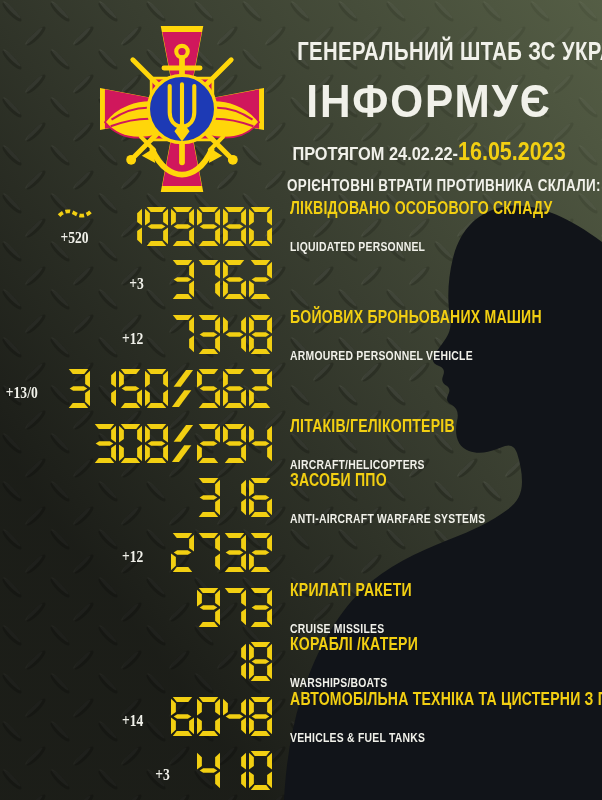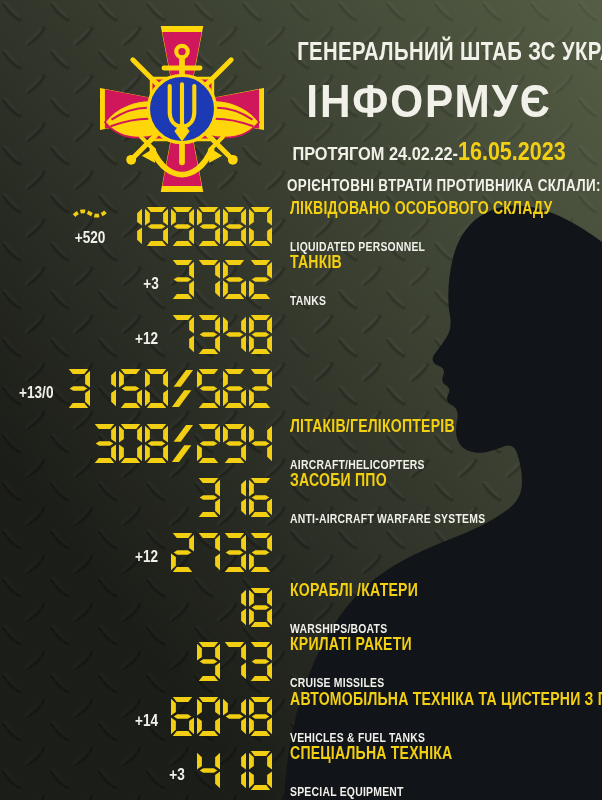--- a/index.html
+++ b/index.html
@@ -17,21 +17,21 @@
   .emblem{position:absolute;left:100px;top:26px;width:164px;height:166px;}
   .hdr{position:absolute;left:260px;right:4px;top:36px;text-align:center;color:var(--text-white);}
   .t1{font-size:26px;font-weight:700;white-space:nowrap;transform:scaleX(.78);letter-spacing:.5px;}
   .t2{margin-top:7px;font-size:46px;font-weight:700;white-space:nowrap;transform:scaleX(.92);letter-spacing:2px;}
   .t3{margin-top:9px;font-weight:700;white-space:nowrap;transform:scaleX(.86);}
   .t3 .pfx{font-size:19px;}
   .t3 .date{font-size:25px;color:var(--accent-yellow);}
   .t4{margin-top:11px;font-size:16px;font-weight:700;white-space:nowrap;transform:scaleX(.84);letter-spacing:.4px;}
   .rows{position:absolute;left:8px;right:4px;top:200px;bottom:4px;display:flex;flex-direction:column;justify-content:space-between;}
   .row{display:flex;align-items:center;height:50px;}
-  .numwrap{width:270px;flex-shrink:0;display:flex;justify-content:flex-end;align-items:flex-end;gap:8px;padding-right:6px;}
+  .numwrap{width:270px;flex-shrink:0;display:flex;justify-content:flex-end;align-items:flex-end;gap:23px;padding-right:6px;font-family:Liberation Serif, serif;}
   .stack{display:flex;flex-direction:column;align-items:center;gap:5px;align-self:flex-start;padding-top:3px;}
   .stack.noicon{align-self:flex-end;padding:0 0 7px 0;}
   .delta{color:var(--text-white);font-size:16px;font-weight:700;white-space:nowrap;transform:scaleX(.85);}
   .approx svg{width:36px;height:13px;stroke:var(--accent-yellow);}
   .value{display:flex;align-items:flex-end;}
   .dg{width:23px;height:41px;margin-left:3px;fill:var(--accent-yellow);}
   .labels{margin-left:12px;display:flex;flex-direction:column;gap:20px;min-width:0;}
   .ua{color:var(--accent-yellow);font-size:19px;font-weight:700;white-space:nowrap;transform:scaleX(.74);transform-origin:left center;letter-spacing:.3px;}
   .en{color:var(--text-white);font-size:13px;font-weight:700;white-space:nowrap;transform:scaleX(.8);transform-origin:left center;letter-spacing:.3px;}
 </style>
@@ -205,24 +205,20 @@
             </svg>
             <svg class="dg" viewBox="0 0 26 44">
               <polygon points="2,0 24,0 19.5,5.5 6.5,5.5"></polygon>
               <polygon points="26,2 26,21 20.5,17 20.5,7"></polygon>
               <polygon points="3,22 7,19.5 19,19.5 23,22 19,24.5 7,24.5"></polygon>
               <polygon points="0,23 5.5,27 5.5,37 0,42"></polygon>
               <polygon points="6.5,38.5 19.5,38.5 24,44 2,44"></polygon>
             </svg>
           </div>
     </div>
-    <div class="labels">
-      <div class="ua">ТАНКІВ</div>
-      <div class="en">TANKS</div>
-    </div>
   </div>
 
   <div class="row">
     <div class="numwrap">
       <div class="stack noicon">
 
         <div class="delta">+12</div>
       </div>
       <div class="value">
             <svg class="dg" viewBox="0 0 26 44">
@@ -246,20 +242,24 @@
             <svg class="dg" viewBox="0 0 26 44">
               <polygon points="2,0 24,0 19.5,5.5 6.5,5.5"></polygon>
               <polygon points="26,2 26,21 20.5,17 20.5,7"></polygon>
               <polygon points="26,23 26,42 20.5,37 20.5,27"></polygon>
               <polygon points="6.5,38.5 19.5,38.5 24,44 2,44"></polygon>
               <polygon points="0,23 5.5,27 5.5,37 0,42"></polygon>
               <polygon points="0,2 5.5,7 5.5,17 0,21"></polygon>
               <polygon points="3,22 7,19.5 19,19.5 23,22 19,24.5 7,24.5"></polygon>
             </svg>
           </div>
+    </div>
+    <div class="labels">
+      <div class="ua">БОЙОВИХ БРОНЬОВАНИХ МАШИН</div>
+      <div class="en">ARMOURED PERSONNEL VEHICLE</div>
     </div>
   </div>
 
   <div class="row">
     <div class="numwrap">
       <div class="stack noicon">
 
         <div class="delta">+13/0</div>
       </div>
       <div class="value">
@@ -455,20 +455,55 @@
   </div>
 
   <div class="row">
     <div class="numwrap">
       <div class="stack noicon">
 
         <div class="delta"></div>
       </div>
       <div class="value">
             <svg class="dg" viewBox="0 0 26 44">
+              <polygon points="2,0 24,0 19.5,5.5 6.5,5.5"></polygon>
+              <polygon points="26,2 26,21 20.5,17 20.5,7"></polygon>
+              <polygon points="26,23 26,42 20.5,37 20.5,27"></polygon>
+              <polygon points="6.5,38.5 19.5,38.5 24,44 2,44"></polygon>
+              <polygon points="0,2 5.5,7 5.5,17 0,21"></polygon>
+              <polygon points="3,22 7,19.5 19,19.5 23,22 19,24.5 7,24.5"></polygon>
+            </svg>
+            <svg class="dg" viewBox="0 0 26 44">
+              <polygon points="2,0 24,0 19.5,5.5 6.5,5.5"></polygon>
+              <polygon points="26,2 26,21 20.5,17 20.5,7"></polygon>
+              <polygon points="26,23 26,42 20.5,37 20.5,27"></polygon>
+            </svg>
+            <svg class="dg" viewBox="0 0 26 44">
+              <polygon points="2,0 24,0 19.5,5.5 6.5,5.5"></polygon>
+              <polygon points="26,2 26,21 20.5,17 20.5,7"></polygon>
+              <polygon points="26,23 26,42 20.5,37 20.5,27"></polygon>
+              <polygon points="6.5,38.5 19.5,38.5 24,44 2,44"></polygon>
+              <polygon points="3,22 7,19.5 19,19.5 23,22 19,24.5 7,24.5"></polygon>
+            </svg>
+          </div>
+    </div>
+    <div class="labels">
+      <div class="ua">КРИЛАТІ РАКЕТИ</div>
+      <div class="en">CRUISE MISSILES</div>
+    </div>
+  </div>
+
+  <div class="row">
+    <div class="numwrap">
+      <div class="stack noicon">
+
+        <div class="delta"></div>
+      </div>
+      <div class="value">
+            <svg class="dg" viewBox="0 0 26 44">
               <polygon points="26,2 26,21 20.5,17 20.5,7"></polygon>
               <polygon points="26,23 26,42 20.5,37 20.5,27"></polygon>
             </svg>
             <svg class="dg" viewBox="0 0 26 44">
               <polygon points="2,0 24,0 19.5,5.5 6.5,5.5"></polygon>
               <polygon points="26,2 26,21 20.5,17 20.5,7"></polygon>
               <polygon points="26,23 26,42 20.5,37 20.5,27"></polygon>
               <polygon points="6.5,38.5 19.5,38.5 24,44 2,44"></polygon>
               <polygon points="0,23 5.5,27 5.5,37 0,42"></polygon>
               <polygon points="0,2 5.5,7 5.5,17 0,21"></polygon>
@@ -479,55 +514,20 @@
     <div class="labels">
       <div class="ua">КОРАБЛІ /КАТЕРИ</div>
       <div class="en">WARSHIPS/BOATS</div>
     </div>
   </div>
 
   <div class="row">
     <div class="numwrap">
       <div class="stack noicon">
 
-        <div class="delta"></div>
-      </div>
-      <div class="value">
-            <svg class="dg" viewBox="0 0 26 44">
-              <polygon points="2,0 24,0 19.5,5.5 6.5,5.5"></polygon>
-              <polygon points="26,2 26,21 20.5,17 20.5,7"></polygon>
-              <polygon points="26,23 26,42 20.5,37 20.5,27"></polygon>
-              <polygon points="6.5,38.5 19.5,38.5 24,44 2,44"></polygon>
-              <polygon points="0,2 5.5,7 5.5,17 0,21"></polygon>
-              <polygon points="3,22 7,19.5 19,19.5 23,22 19,24.5 7,24.5"></polygon>
-            </svg>
-            <svg class="dg" viewBox="0 0 26 44">
-              <polygon points="2,0 24,0 19.5,5.5 6.5,5.5"></polygon>
-              <polygon points="26,2 26,21 20.5,17 20.5,7"></polygon>
-              <polygon points="26,23 26,42 20.5,37 20.5,27"></polygon>
-            </svg>
-            <svg class="dg" viewBox="0 0 26 44">
-              <polygon points="2,0 24,0 19.5,5.5 6.5,5.5"></polygon>
-              <polygon points="26,2 26,21 20.5,17 20.5,7"></polygon>
-              <polygon points="26,23 26,42 20.5,37 20.5,27"></polygon>
-              <polygon points="6.5,38.5 19.5,38.5 24,44 2,44"></polygon>
-              <polygon points="3,22 7,19.5 19,19.5 23,22 19,24.5 7,24.5"></polygon>
-            </svg>
-          </div>
-    </div>
-    <div class="labels">
-      <div class="ua">КРИЛАТІ РАКЕТИ</div>
-      <div class="en">CRUISE MISSILES</div>
-    </div>
-  </div>
-
-  <div class="row">
-    <div class="numwrap">
-      <div class="stack noicon">
-
         <div class="delta">+14</div>
       </div>
       <div class="value">
             <svg class="dg" viewBox="0 0 26 44">
               <polygon points="2,0 24,0 19.5,5.5 6.5,5.5"></polygon>
               <polygon points="0,2 5.5,7 5.5,17 0,21"></polygon>
               <polygon points="3,22 7,19.5 19,19.5 23,22 19,24.5 7,24.5"></polygon>
               <polygon points="0,23 5.5,27 5.5,37 0,42"></polygon>
               <polygon points="6.5,38.5 19.5,38.5 24,44 2,44"></polygon>
               <polygon points="26,23 26,42 20.5,37 20.5,27"></polygon>
@@ -583,19 +583,15 @@
             <svg class="dg" viewBox="0 0 26 44">
               <polygon points="2,0 24,0 19.5,5.5 6.5,5.5"></polygon>
               <polygon points="26,2 26,21 20.5,17 20.5,7"></polygon>
               <polygon points="26,23 26,42 20.5,37 20.5,27"></polygon>
               <polygon points="6.5,38.5 19.5,38.5 24,44 2,44"></polygon>
               <polygon points="0,23 5.5,27 5.5,37 0,42"></polygon>
               <polygon points="0,2 5.5,7 5.5,17 0,21"></polygon>
             </svg>
           </div>
     </div>
-    <div class="labels">
-      <div class="ua">СПЕЦІАЛЬНА ТЕХНІКА</div>
-      <div class="en">SPECIAL EQUIPMENT</div>
-    </div>
   </div>
 </div>
 </div>
 
 </body></html>

